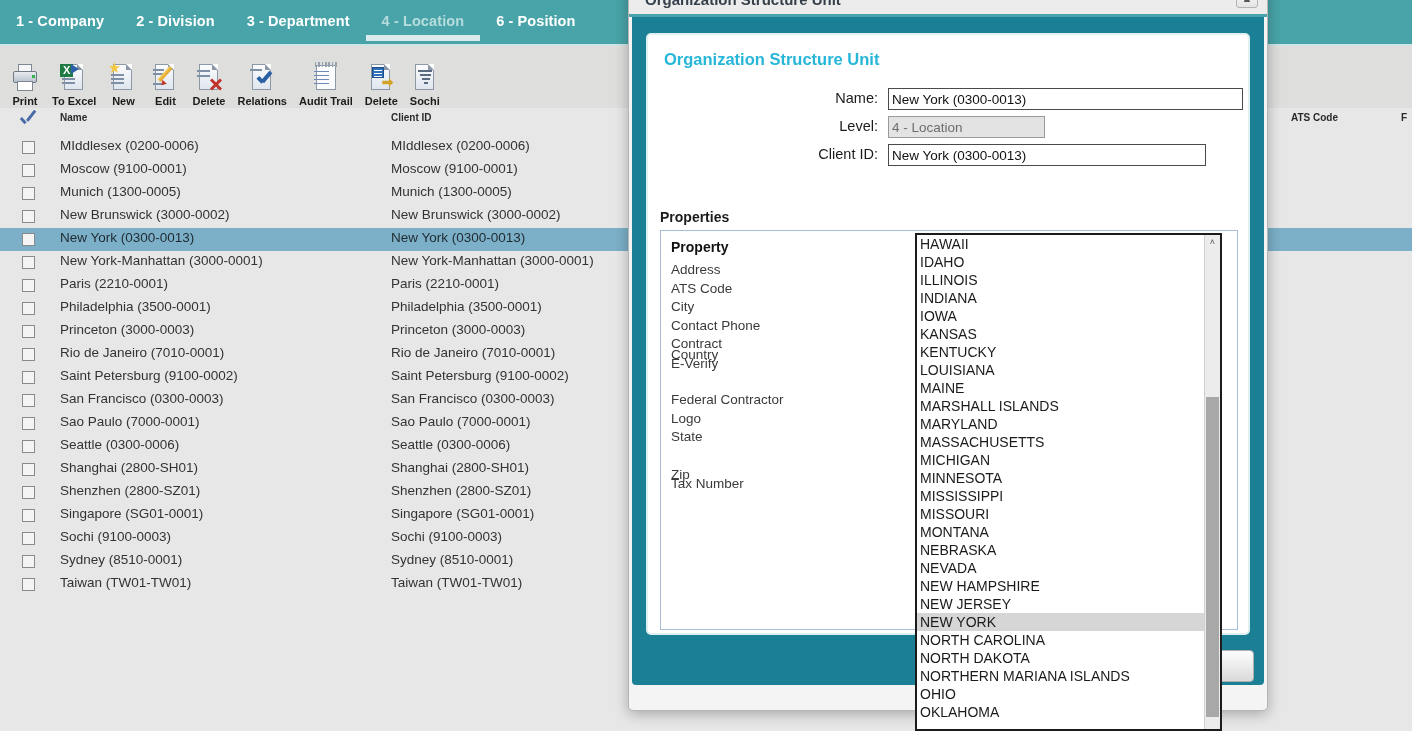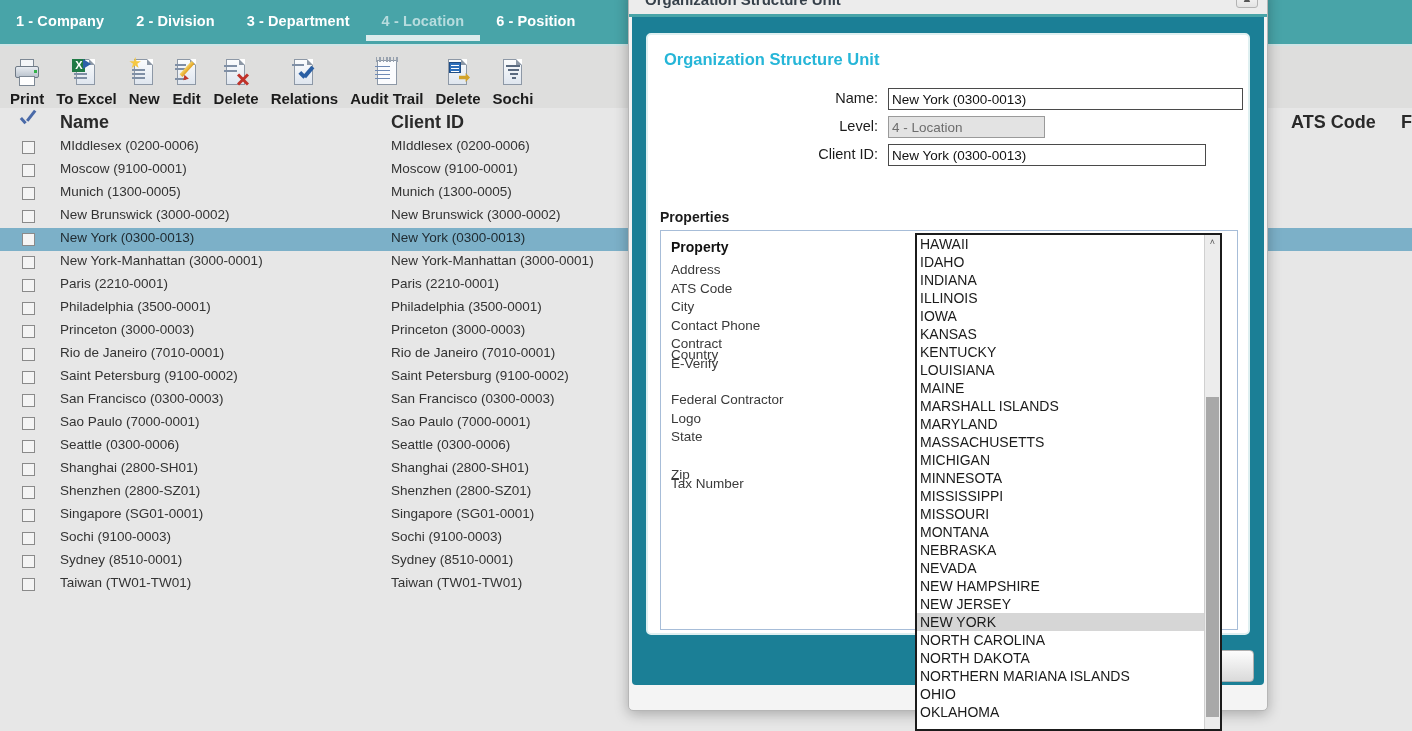--- a/index.html
+++ b/index.html
@@ -68,21 +68,21 @@
     justify-content: flex-end;
     padding: 0 6px 3px 6px;
     cursor: default;
   }
   .tbtn .glyph {
     width: 30px; height: 32px;
     position: relative;
     margin-bottom: 1px;
   }
   .tbtn .lbl {
-    font-size: 15px;
+    font-size: 11px;
     color: #1c1c1c;
     font-weight: bold;
     white-space: nowrap;
   }
 
   
   .doc {
     position: absolute;
     left: 5px; top: 2px;
     width: 19px; height: 26px;
@@ -151,21 +151,21 @@
 
   
   #grid-header {
     position: absolute;
     left: 0; top: 108px;
     width: 1412px; height: 28px;
     background: #e7e7e7;
   }
   .gh-cell {
     position: absolute;
-    font-size: 18px;
+    font-size: 10px;
     font-weight: bold;
     color: #2a2a2a;
     top: 4px;
   }
   #gh-check { left: 22px; top: 2px; }
   .hdr-check {
     display:block; width:15px; height:15px; position:relative;
   }
   .hdr-check i { position:absolute; background:#4a6aa8; }
   .hdr-check i:first-child { left:0px; top:7px; width:7px; height:2.6px; transform:rotate(48deg); transform-origin:0 0;}
@@ -718,22 +718,22 @@
     </div>
   </div>
 </div>
 
 <div id="dlg-btn"></div>
 
 <div id="states-dropdown">
   <div id="states-options">
       <div class="state-opt">HAWAII</div>
       <div class="state-opt">IDAHO</div>
+      <div class="state-opt">ILLINOIS</div>
       <div class="state-opt">INDIANA</div>
-      <div class="state-opt">ILLINOIS</div>
       <div class="state-opt">IOWA</div>
       <div class="state-opt">KANSAS</div>
       <div class="state-opt">KENTUCKY</div>
       <div class="state-opt">LOUISIANA</div>
       <div class="state-opt">MAINE</div>
       <div class="state-opt">MARSHALL ISLANDS</div>
       <div class="state-opt">MARYLAND</div>
       <div class="state-opt">MASSACHUSETTS</div>
       <div class="state-opt">MICHIGAN</div>
       <div class="state-opt">MINNESOTA</div>

